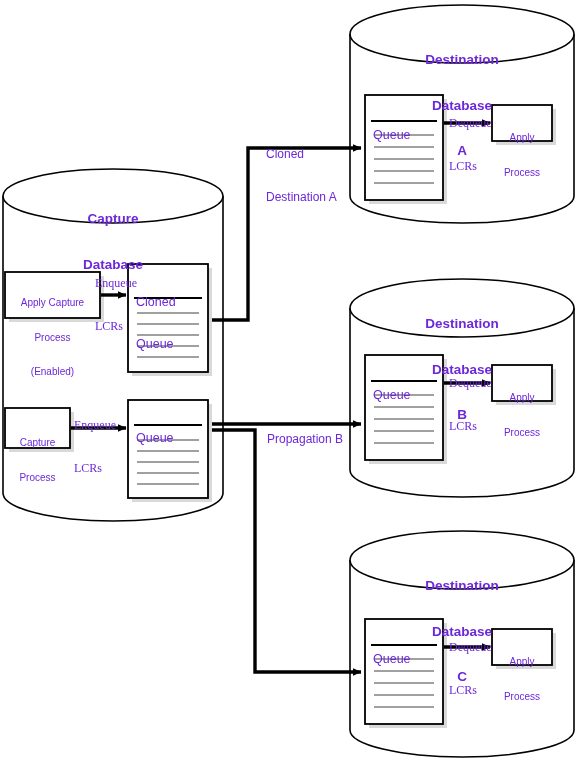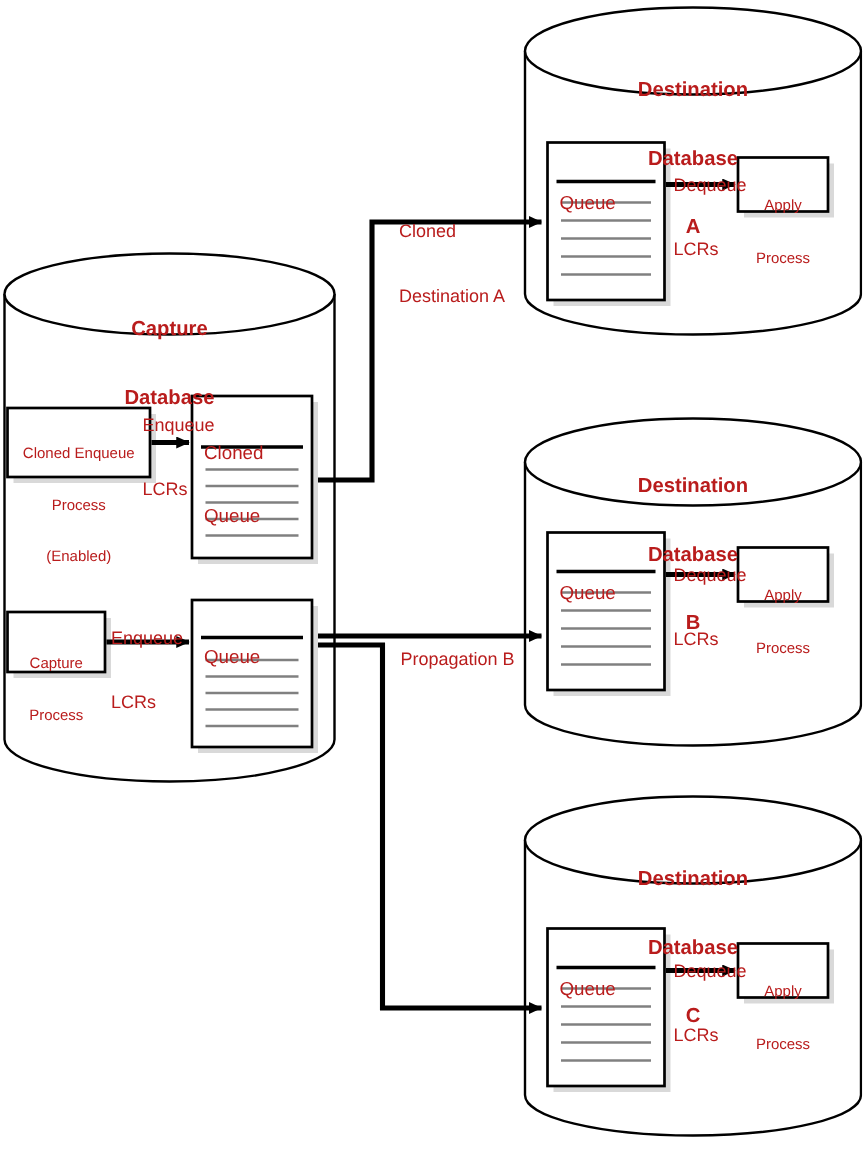--- a/index.html
+++ b/index.html
@@ -1,23 +1,23 @@
 <!DOCTYPE html>
 <html><head>
 <meta charset="utf-8">
 <style>
   html,body{margin:0;padding:0;background:#fff;}
   body{font-family:"Liberation Sans", sans-serif;}
   #stage{position:relative;width:575px;height:767px;background:#ffffff;overflow:hidden;}
   #stage svg{position:absolute;left:0;top:0;width:575px;height:767px;}
-  .lbl{position:absolute;color:#b91c1c;line-height:1.12;white-space:pre;}
+  .lbl{position:absolute;color:#6d28d9;line-height:1.12;white-space:pre;}
   .db-title{font-weight:bold;font-size:13.5px;text-align:center;}
   .box-title{font-weight:normal;font-size:12.5px;}
   .proc-txt{font-size:10px;text-align:center;line-height:1.15;}
-  .arrow-txt{font-size:12px;line-height:1.18;}
+  .arrow-txt{font-size:12px;line-height:1.18;font-family:Liberation Serif, serif;}
   .prop-txt{font-size:12px;line-height:1.18;}
 </style>
 </head>
 <body>
 
 <div id="stage">
 
   <svg viewBox="0 0 575 767" xmlns="http://www.w3.org/2000/svg">
     <defs>
       <marker id="ah" markerWidth="9" markerHeight="8" refX="8.5" refY="4" orient="auto" markerUnits="userSpaceOnUse">
@@ -149,21 +149,21 @@
       <rect x="492" y="629" width="60" height="36" fill="#ffffff" stroke="#000" stroke-width="1.8"></rect>
     </g>
   </svg>
 
   <div class="lbl db-title" style="left:23px;top:181px;width:180px;">
     <div>Capture</div>
     <div>Database</div>
   </div>
 
   <div class="lbl proc-txt" style="left:5px;top:274px;width:95px;">
-    <div>Cloned Enqueue</div>
+    <div>Apply Capture</div>
     <div>Process</div>
     <div>(Enabled)</div>
   </div>
 
   <div class="lbl arrow-txt" style="left:95px;top:248px;width:90px;">
     <div>Enqueue</div>
     <div>LCRs</div>
   </div>
 
   <div class="lbl box-title" style="left:136px;top:267px;width:70px;">

